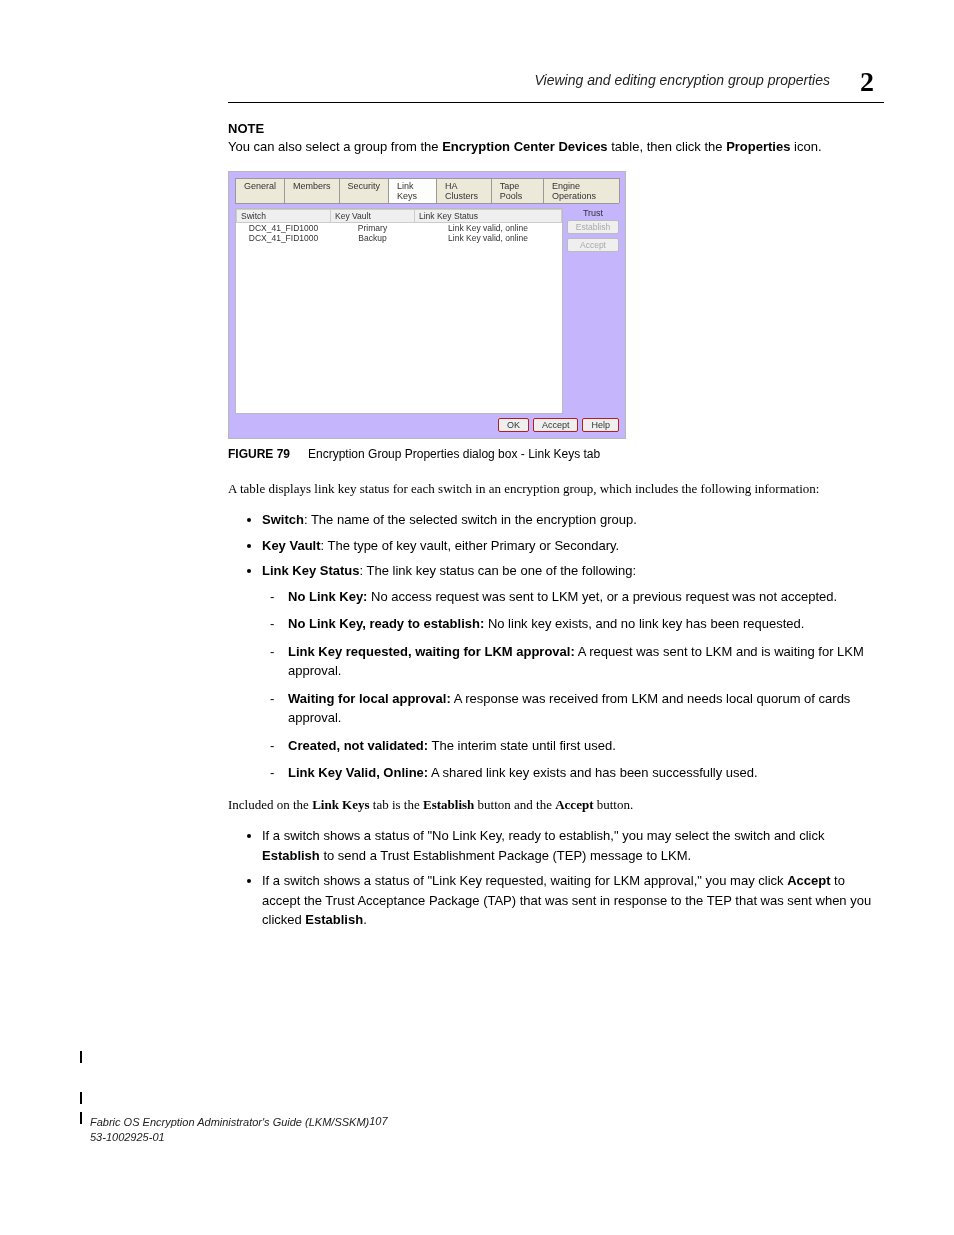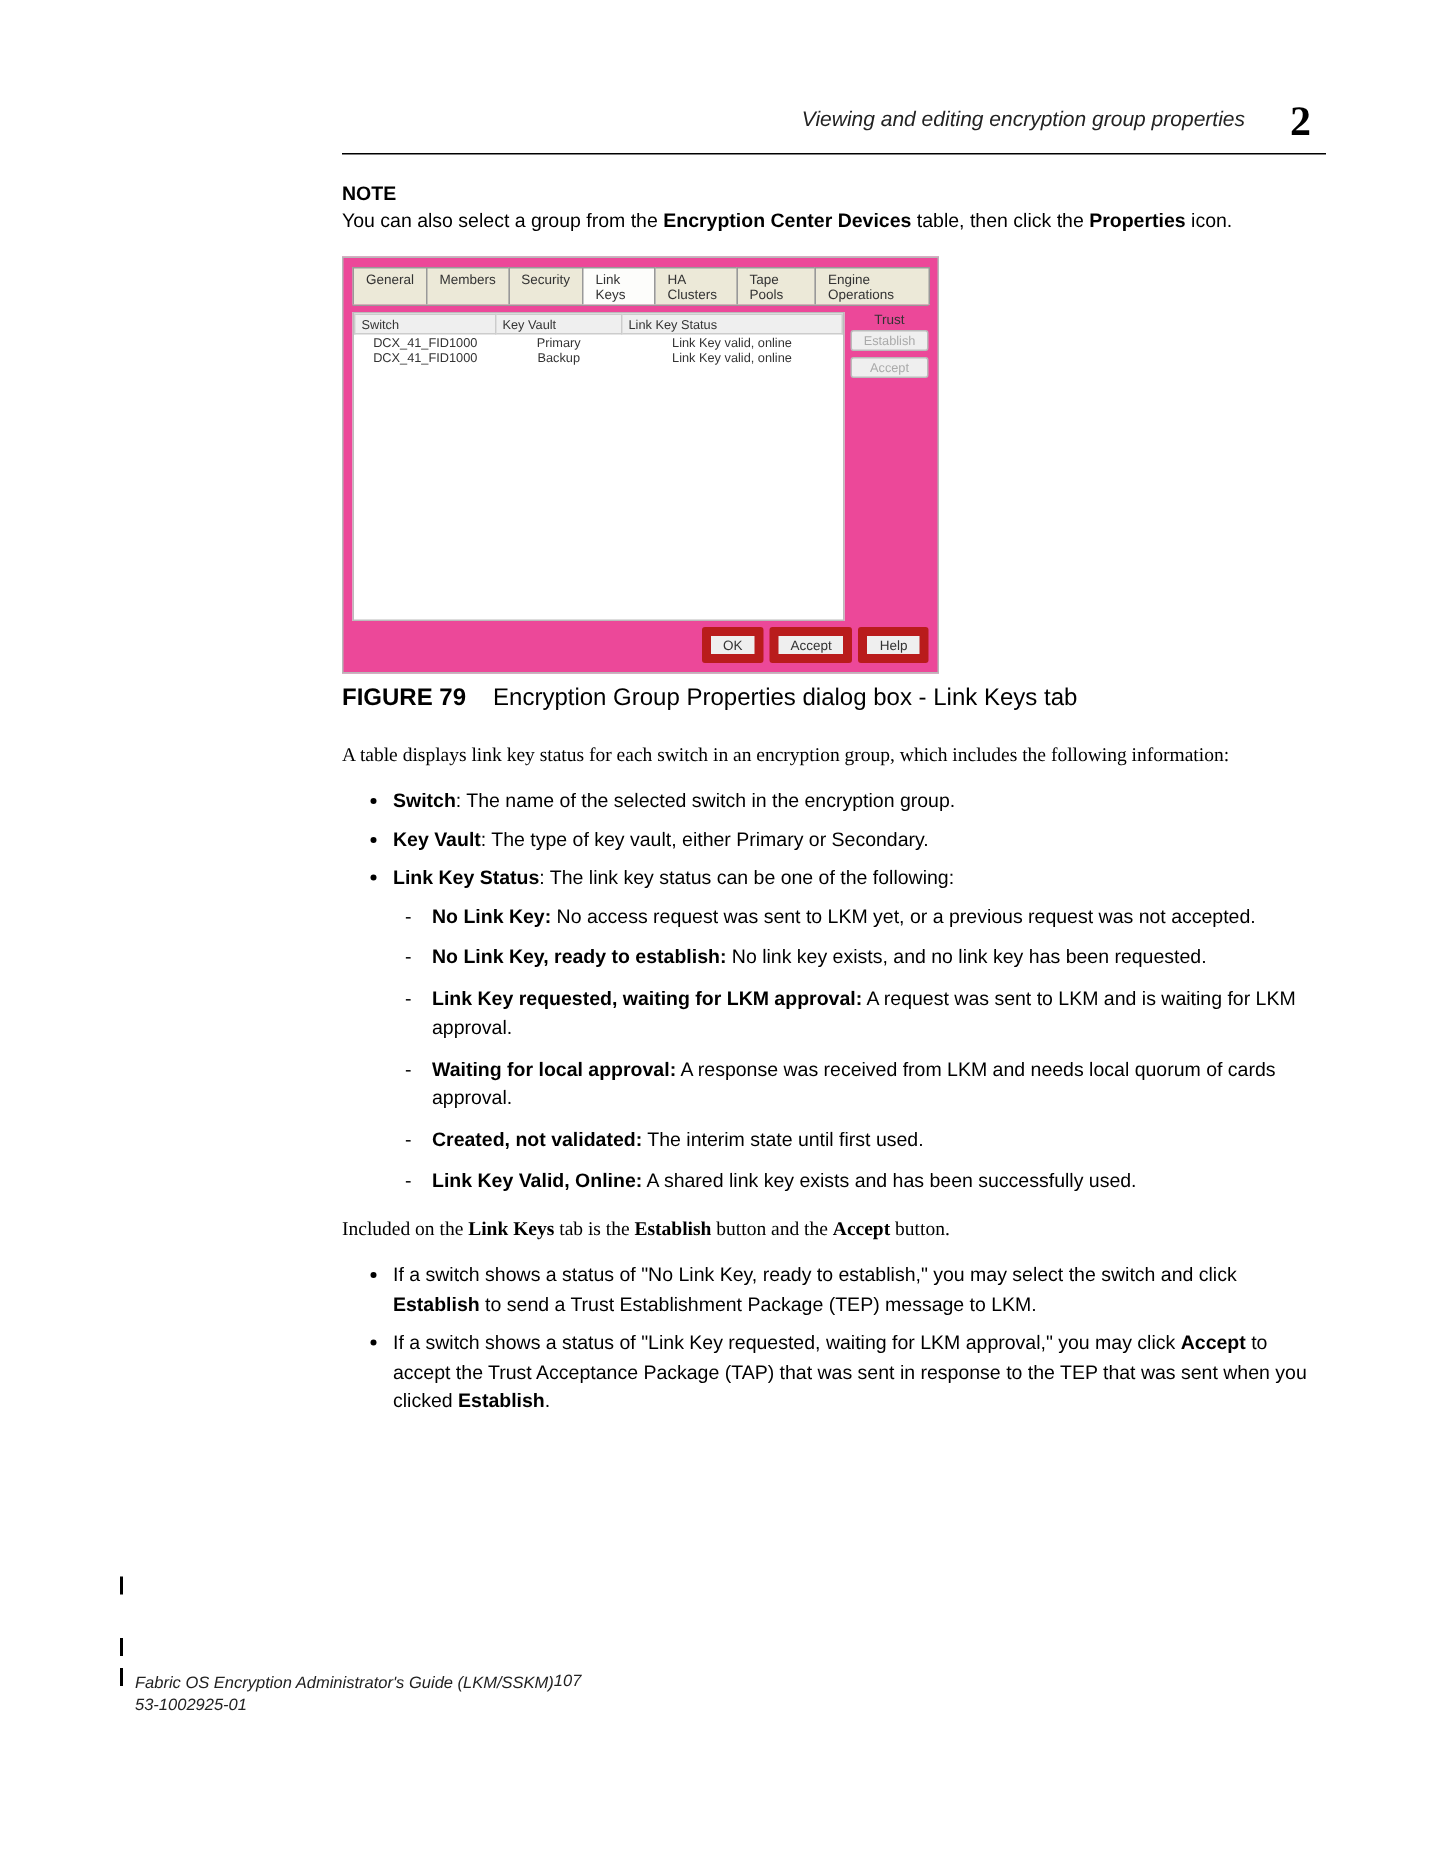--- a/index.html
+++ b/index.html
@@ -52,21 +52,21 @@
   .note-text {
     font-size: 13px;
     line-height: 1.45;
     margin-bottom: 14px;
   }
   .bold { font-weight: bold; }
 
   
   .dialog-shot {
     width: 398px;
-    background: #ec4899;
+    background: #c4b5fd;
     border: 1px solid #b8b8b8;
     margin: 0 0 8px 0;
     padding: 6px;
     font-family: Tahoma, Arial, sans-serif;
     font-size: 9px;
     color: #333;
     box-sizing: border-box;
   }
   .tabs {
     display: flex;
@@ -148,26 +148,26 @@
   .dlg-footer {
     display: flex;
     justify-content: flex-end;
     gap: 4px;
     padding-top: 4px;
   }
   .foot-btn {
     font-size: 9px;
     padding: 1px 8px;
     background: #efefef;
-    border: 6px solid #b91c1c;
+    border: 1px solid #b91c1c;
     border-radius: 2px;
   }
 
   .figure-caption {
-    font-size: 16px;
+    font-size: 12px;
     margin-bottom: 18px;
   }
   .figure-caption .fig-label { font-weight: bold; margin-right: 18px; }
 
   p.body-text {
     font-size: 13px;
     line-height: 1.5;
     margin: 0 0 12px 0;
     font-family: Liberation Serif, serif;
   }

